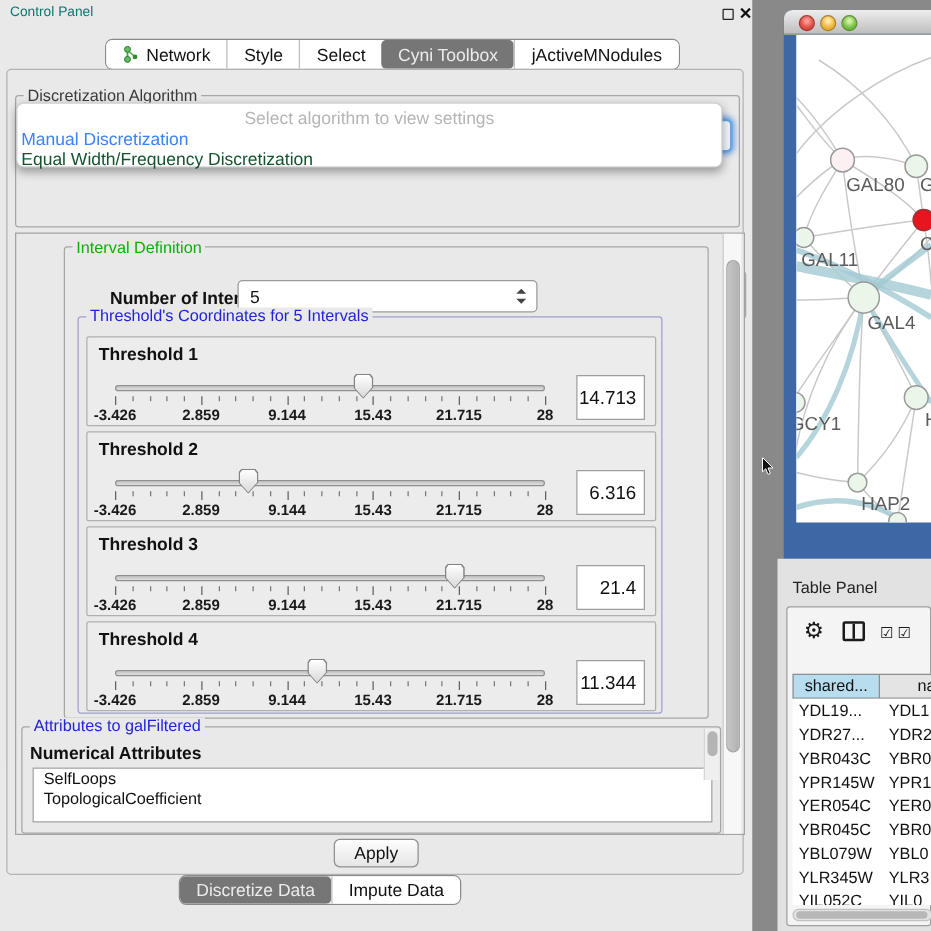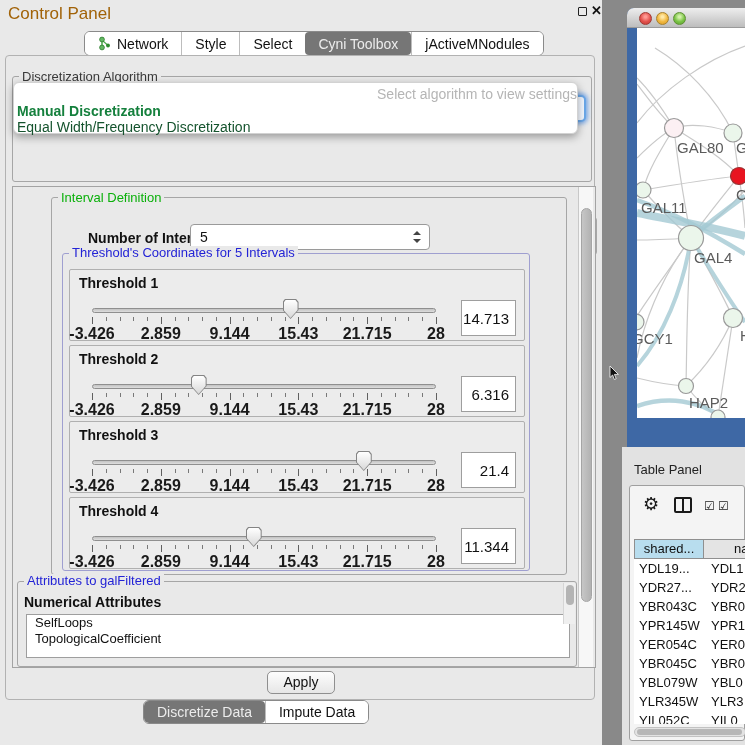--- a/index.html
+++ b/index.html
@@ -4,21 +4,21 @@
 <style>
   *{margin:0;padding:0;box-sizing:border-box}
   html,body{width:745px;height:745px}
   body{font-family:"Liberation Sans",sans-serif;color:#111;background:#898989}
   .stage{position:relative;width:745px;height:745px;overflow:hidden;background:#898989}
   .abs{position:absolute}
 
   
   .control-panel{position:absolute;left:0;top:0;width:602px;height:745px;background:#e9e9e9}
   .cp-titlebar{position:absolute;left:0;top:0;width:602px;height:24px}
-  .cp-title{position:absolute;left:8px;top:4px;font-size:17px;color:#a16207}
+  .cp-title{position:absolute;left:8px;top:4px;font-size:11px;color:#0f766e}
   .float-ic{position:absolute;left:578px;top:7px;width:9px;height:9px;border:1.5px solid #222;border-radius:1px}
   .close-ic{position:absolute;left:591px;top:3px;font-size:13px;font-weight:bold;color:#111}
 
   .tabbar{position:absolute;display:flex;background:#fff;border:1px solid #8a8a8a;border-radius:6px;overflow:hidden}
   #top-tabs{left:84px;top:31px;height:25px}
   #bottom-tabs{left:143px;top:700px;height:24px}
   .tab{display:flex;align-items:center;padding:0 13px;font-size:14px;color:#111;background:#fff;white-space:nowrap}
   .tab+.tab{border-left:1px solid #bdbdbd}
   .tab.selected{background:#767676;color:#ececec;border-left:none;border-radius:4px}
   .tab-icon{margin-right:6px;display:inline-flex}
@@ -36,41 +36,41 @@
   .combo{position:absolute;background:#fff;border:1px solid #9a9a9a;border-radius:4px;font-size:14px;color:#111;display:flex;align-items:center;padding-left:9px}
   .combo .stepper{position:absolute;right:8px;top:50%;transform:translateY(-50%);width:8px;height:12px}
   .stepper:before,.stepper:after{content:"";position:absolute;left:0;border-left:4px solid transparent;border-right:4px solid transparent}
   .stepper:before{top:0;border-bottom:4px solid #444}
   .stepper:after{bottom:0;border-top:4px solid #444}
   .combo-td{left:26px;top:148px;width:551px;height:26px}
 
   .combo-behind{position:absolute;left:300px;top:95px;width:286px;height:27px;background:#f2f7ff;border:2px solid #6aa7e8;border-radius:5px;box-shadow:0 0 4px 2px rgba(90,150,230,.75);z-index:40}
 
   .popup{position:absolute;left:13px;top:82px;width:565px;height:52px;background:#fff;border:1px solid #d2d2d2;border-radius:6px;box-shadow:0 3px 8px rgba(0,0,0,.35);z-index:50}
-  .popup .hint{position:absolute;left:0;top:3px;width:100%;text-align:right;font-size:14px;color:#b5b5b5}
-  .popup .it1{position:absolute;left:3px;top:20px;font-size:14px;font-weight:bold;color:#15803d}
+  .popup .hint{position:absolute;left:0;top:3px;width:100%;text-align:center;font-size:14px;color:#b5b5b5}
+  .popup .it1{position:absolute;left:3px;top:20px;font-size:14px;font-weight:normal;color:#3b82f6}
   .popup .it2{position:absolute;left:3px;top:36px;font-size:14px;color:#14532d}
 
   .lower-panel{position:absolute;left:12px;top:186px;width:584px;height:482px;border:1px solid #a3a3a3;background:#e9e9e9}
   .scroll-main{position:absolute;left:565px;top:0;width:15px;height:480px;background:#f7f7f7;border-left:1px solid #c8c8c8}
   .scroll-main .thumb{position:absolute;left:2px;top:21px;width:11px;height:394px;border-radius:6px;background:linear-gradient(90deg,#c6c6c6,#b2b2b2);border:1px solid #a5a5a5}
 
   .interval-group{left:38px;top:10px;width:516px;height:378px}
   .int-legend{left:6px;top:-7px;color:#0ab00a}
   .noi-label{position:absolute;left:36px;top:32px;font-size:14px;font-weight:bold}
   .combo-noi{left:138px;top:26px;width:240px;height:26px}
   .thresh-group{position:absolute;left:10px;top:55px;width:468px;height:318px;border:1px solid #9f9fd0;border-radius:3px}
   .th-legend{left:6px;top:-8px;color:#2323d6;background:#e9e9e9}
 
   .tbox{position:absolute;left:6px;width:456px;height:72px;background:#ececec;border:1px solid #b0b0b0;border-radius:2px}
   .tlabel{position:absolute;left:9px;top:5px;font-size:14px;font-weight:bold}
   .track{position:absolute;left:22px;top:38px;width:344px;height:5px;background:linear-gradient(#c2c2c2,#dedede);border:1px solid #8f8f8f;border-radius:3px}
   .tick{position:absolute;top:47px;width:1px;height:4px;background:#787878}
   .tick.major{height:7px;background:#606060}
-  .slab{position:absolute;top:55px;width:60px;text-align:center;font-size:16px;font-weight:600;color:#1a1a1a}
+  .slab{position:absolute;top:55px;width:60px;text-align:center;font-size:12px;font-weight:600;color:#1a1a1a}
   .thumb-o{position:absolute;top:29px;width:16px;height:20px;background:#848484;clip-path:polygon(15% 0,85% 0,100% 15%,100% 55%,50% 100%,0 55%,0 15%)}
   .thumb-i{position:absolute;left:1px;top:1px;width:14px;height:18px;background:linear-gradient(#ffffff,#d8d8d8);clip-path:polygon(15% 0,85% 0,100% 15%,100% 55%,50% 100%,0 55%,0 15%)}
   .vbox{position:absolute;left:391px;top:30px;width:55px;height:36px;background:#fff;border:1px solid #9e9e9e;font-size:15px;text-align:right;padding:9px 6px 0 0}
 
   .attr-group{left:4px;top:394px;width:560px;height:86px}
   .attr-legend{left:6px;top:-8px;color:#2323d6}
   .num-label{position:absolute;left:6px;top:12px;font-size:14px;font-weight:bold}
   .attr-list{position:absolute;left:8px;top:32px;width:544px;height:44px;background:#fff;border:1px solid #9e9e9e;overflow:hidden}
   .attr-item{height:16px;line-height:16px;font-size:13px;padding-left:8px;color:#111}
   .attr-scroll{position:absolute;right:1px;top:1px;width:12px;height:41px;background:#efefef;border-left:1px solid #d5d5d5}

